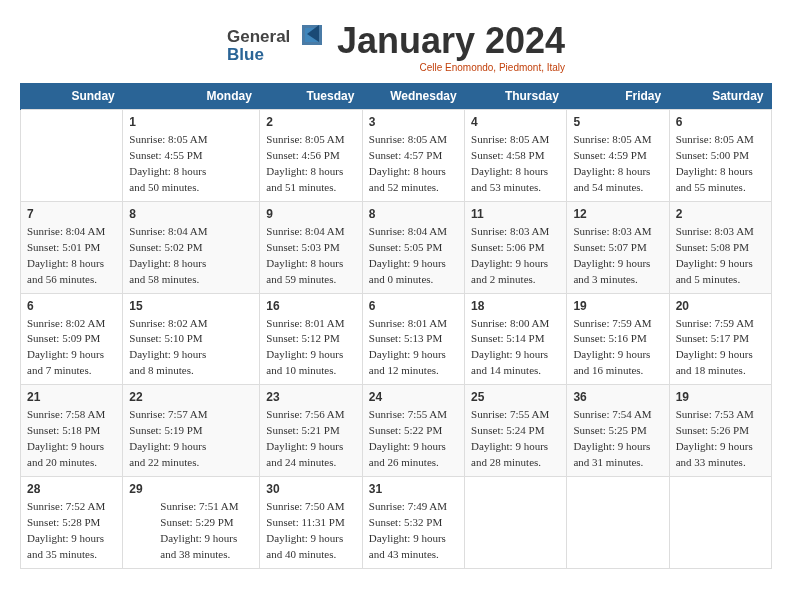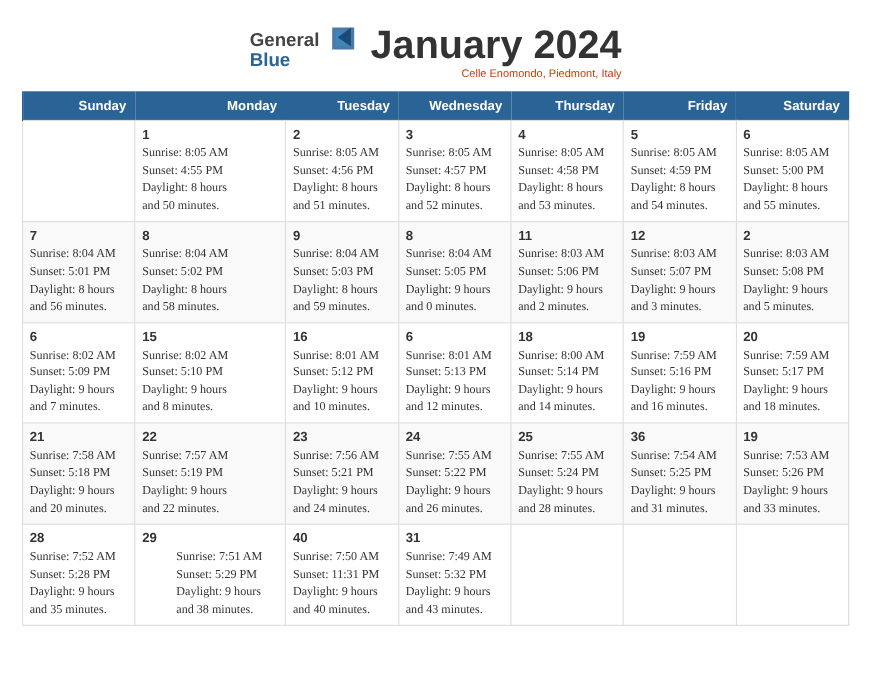--- a/index.html
+++ b/index.html
@@ -316,21 +316,21 @@
 and 35 minutes.</div>
         </td>
         <td>
           <span class="day-num">29</span>
           <div class="cell-info" style="white-space: pre-line; margin-left: 31px;">Sunrise: 7:51 AM
 Sunset: 5:29 PM
 Daylight: 9 hours
 and 38 minutes.</div>
         </td>
         <td>
-          <span class="day-num">40</span>
+          <span class="day-num">30</span>
           <div class="cell-info" style="white-space: pre-line;">Sunrise: 7:50 AM
 Sunset: 11:31 PM
 Daylight: 9 hours
 and 40 minutes.</div>
         </td>
         <td>
           <span class="day-num">31</span>
           <div class="cell-info" style="white-space: pre-line;">Sunrise: 7:49 AM
 Sunset: 5:32 PM
 Daylight: 9 hours

